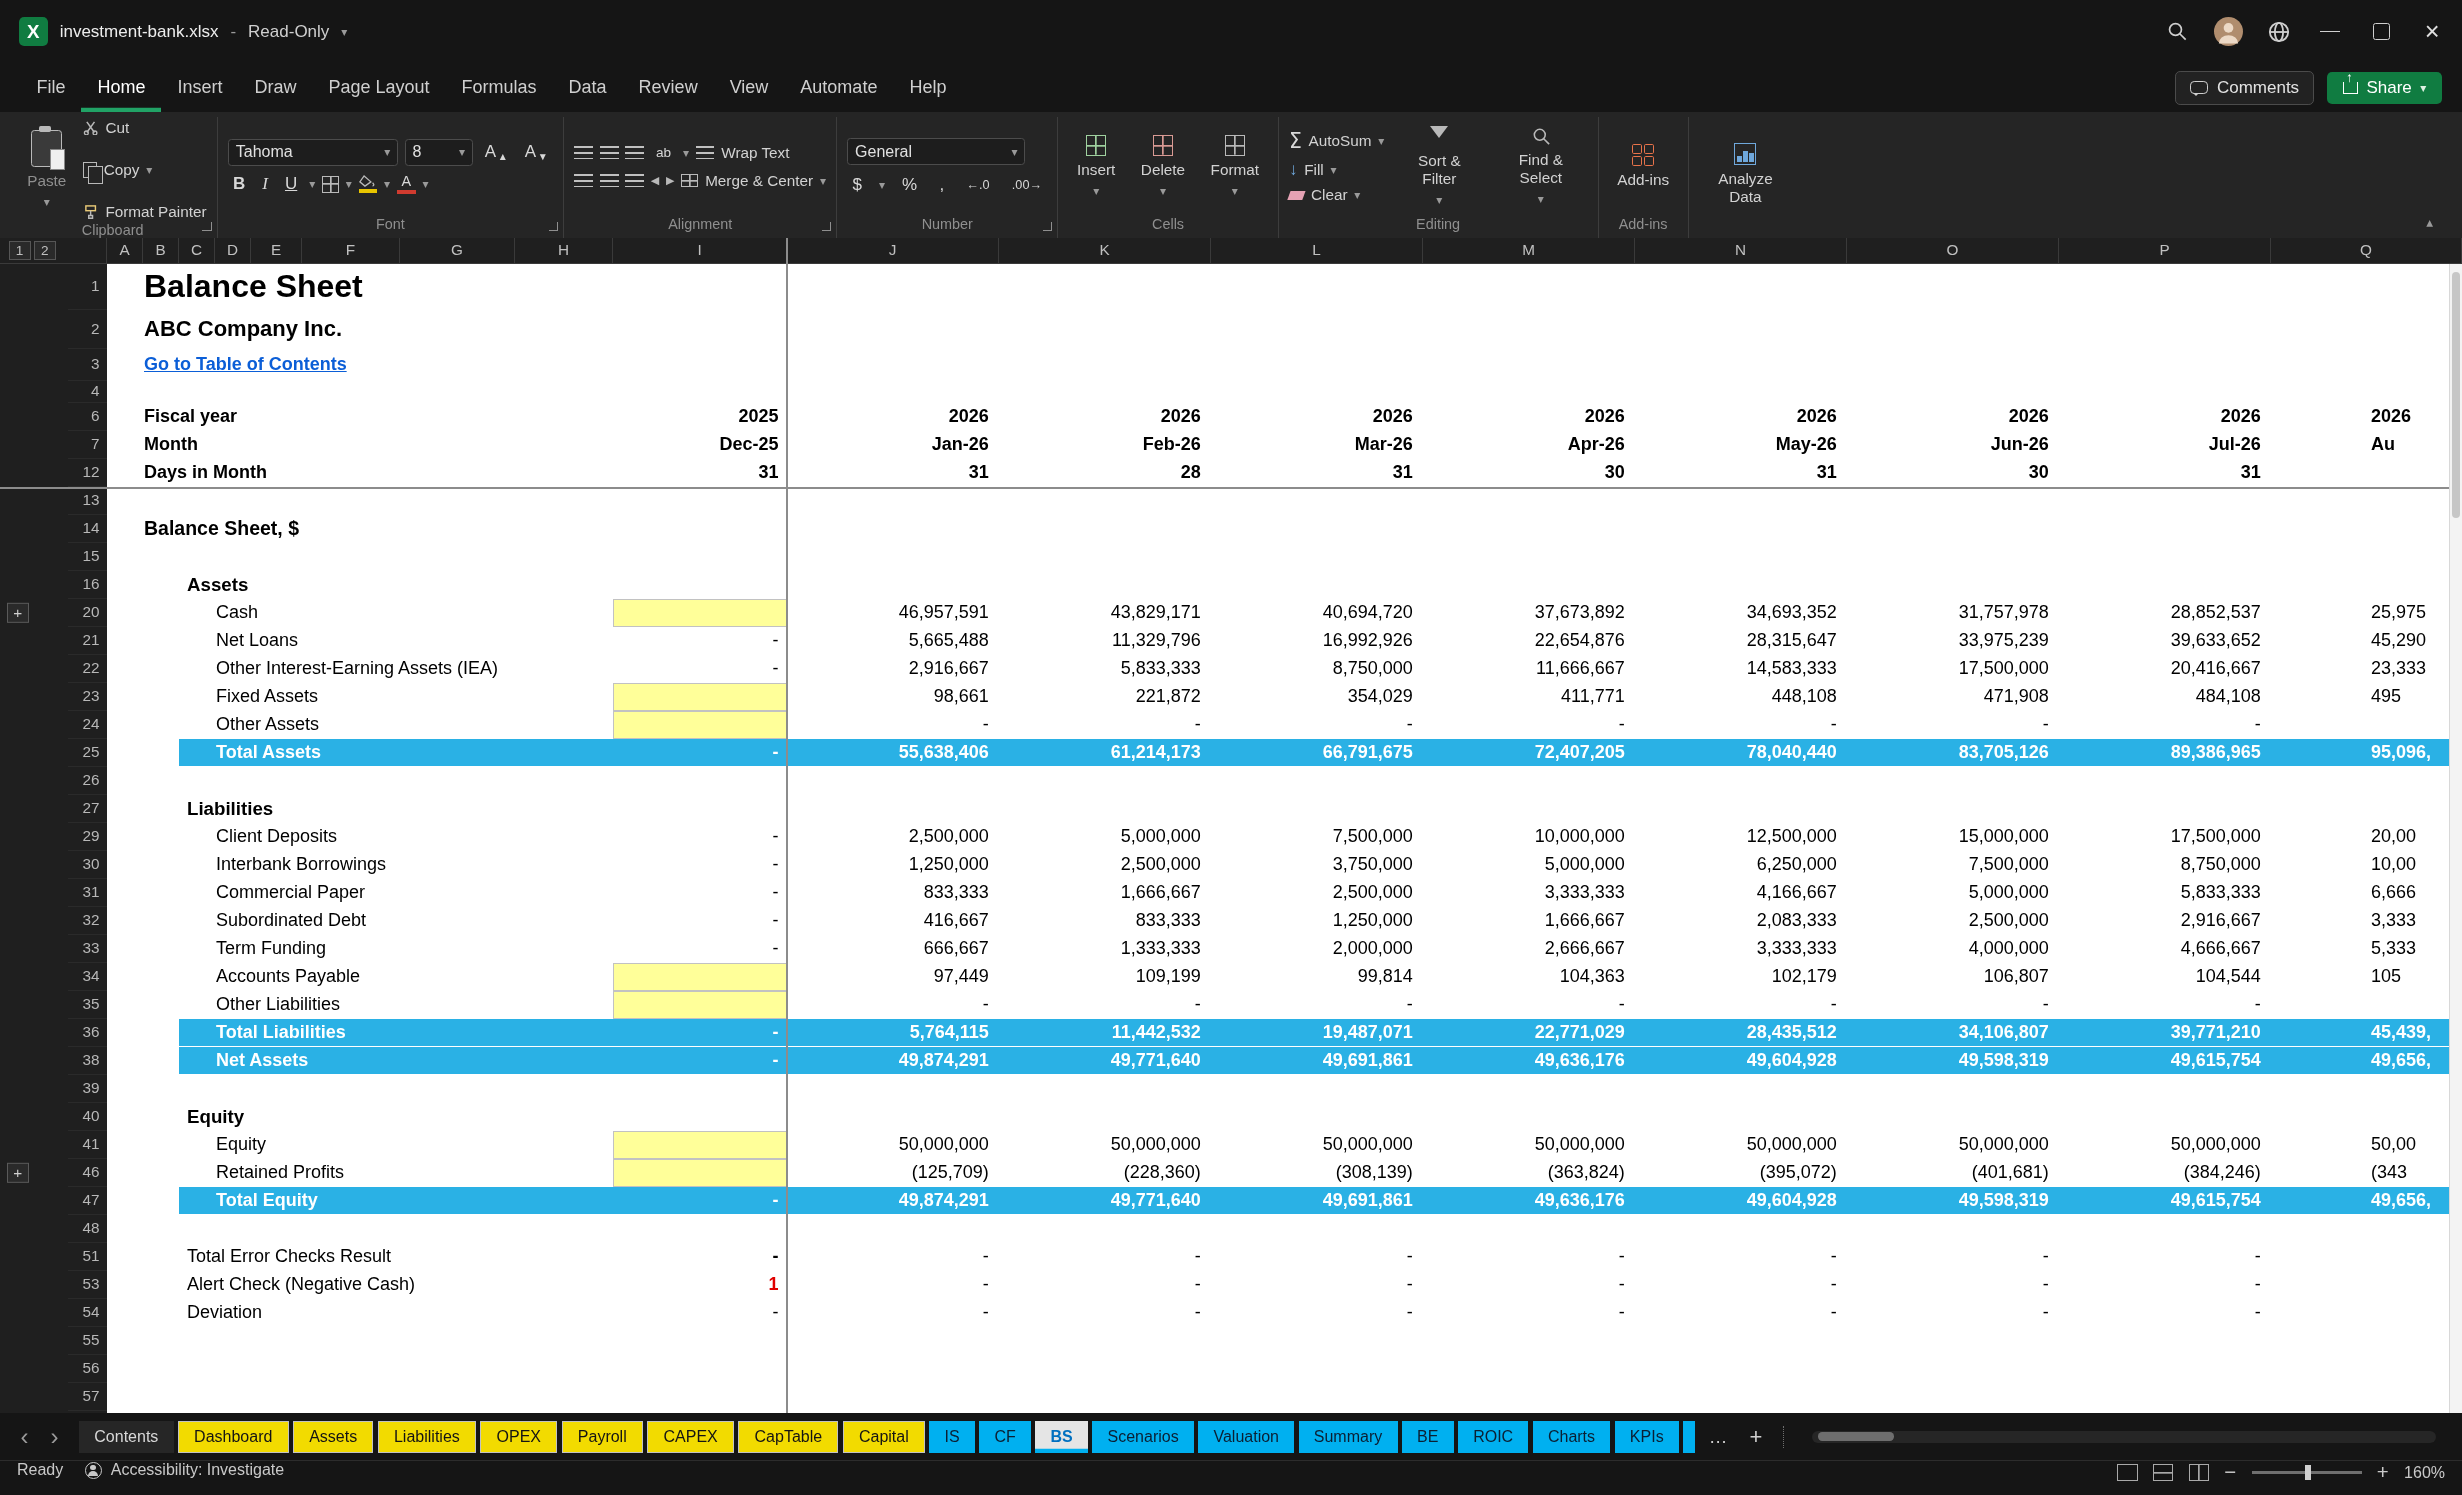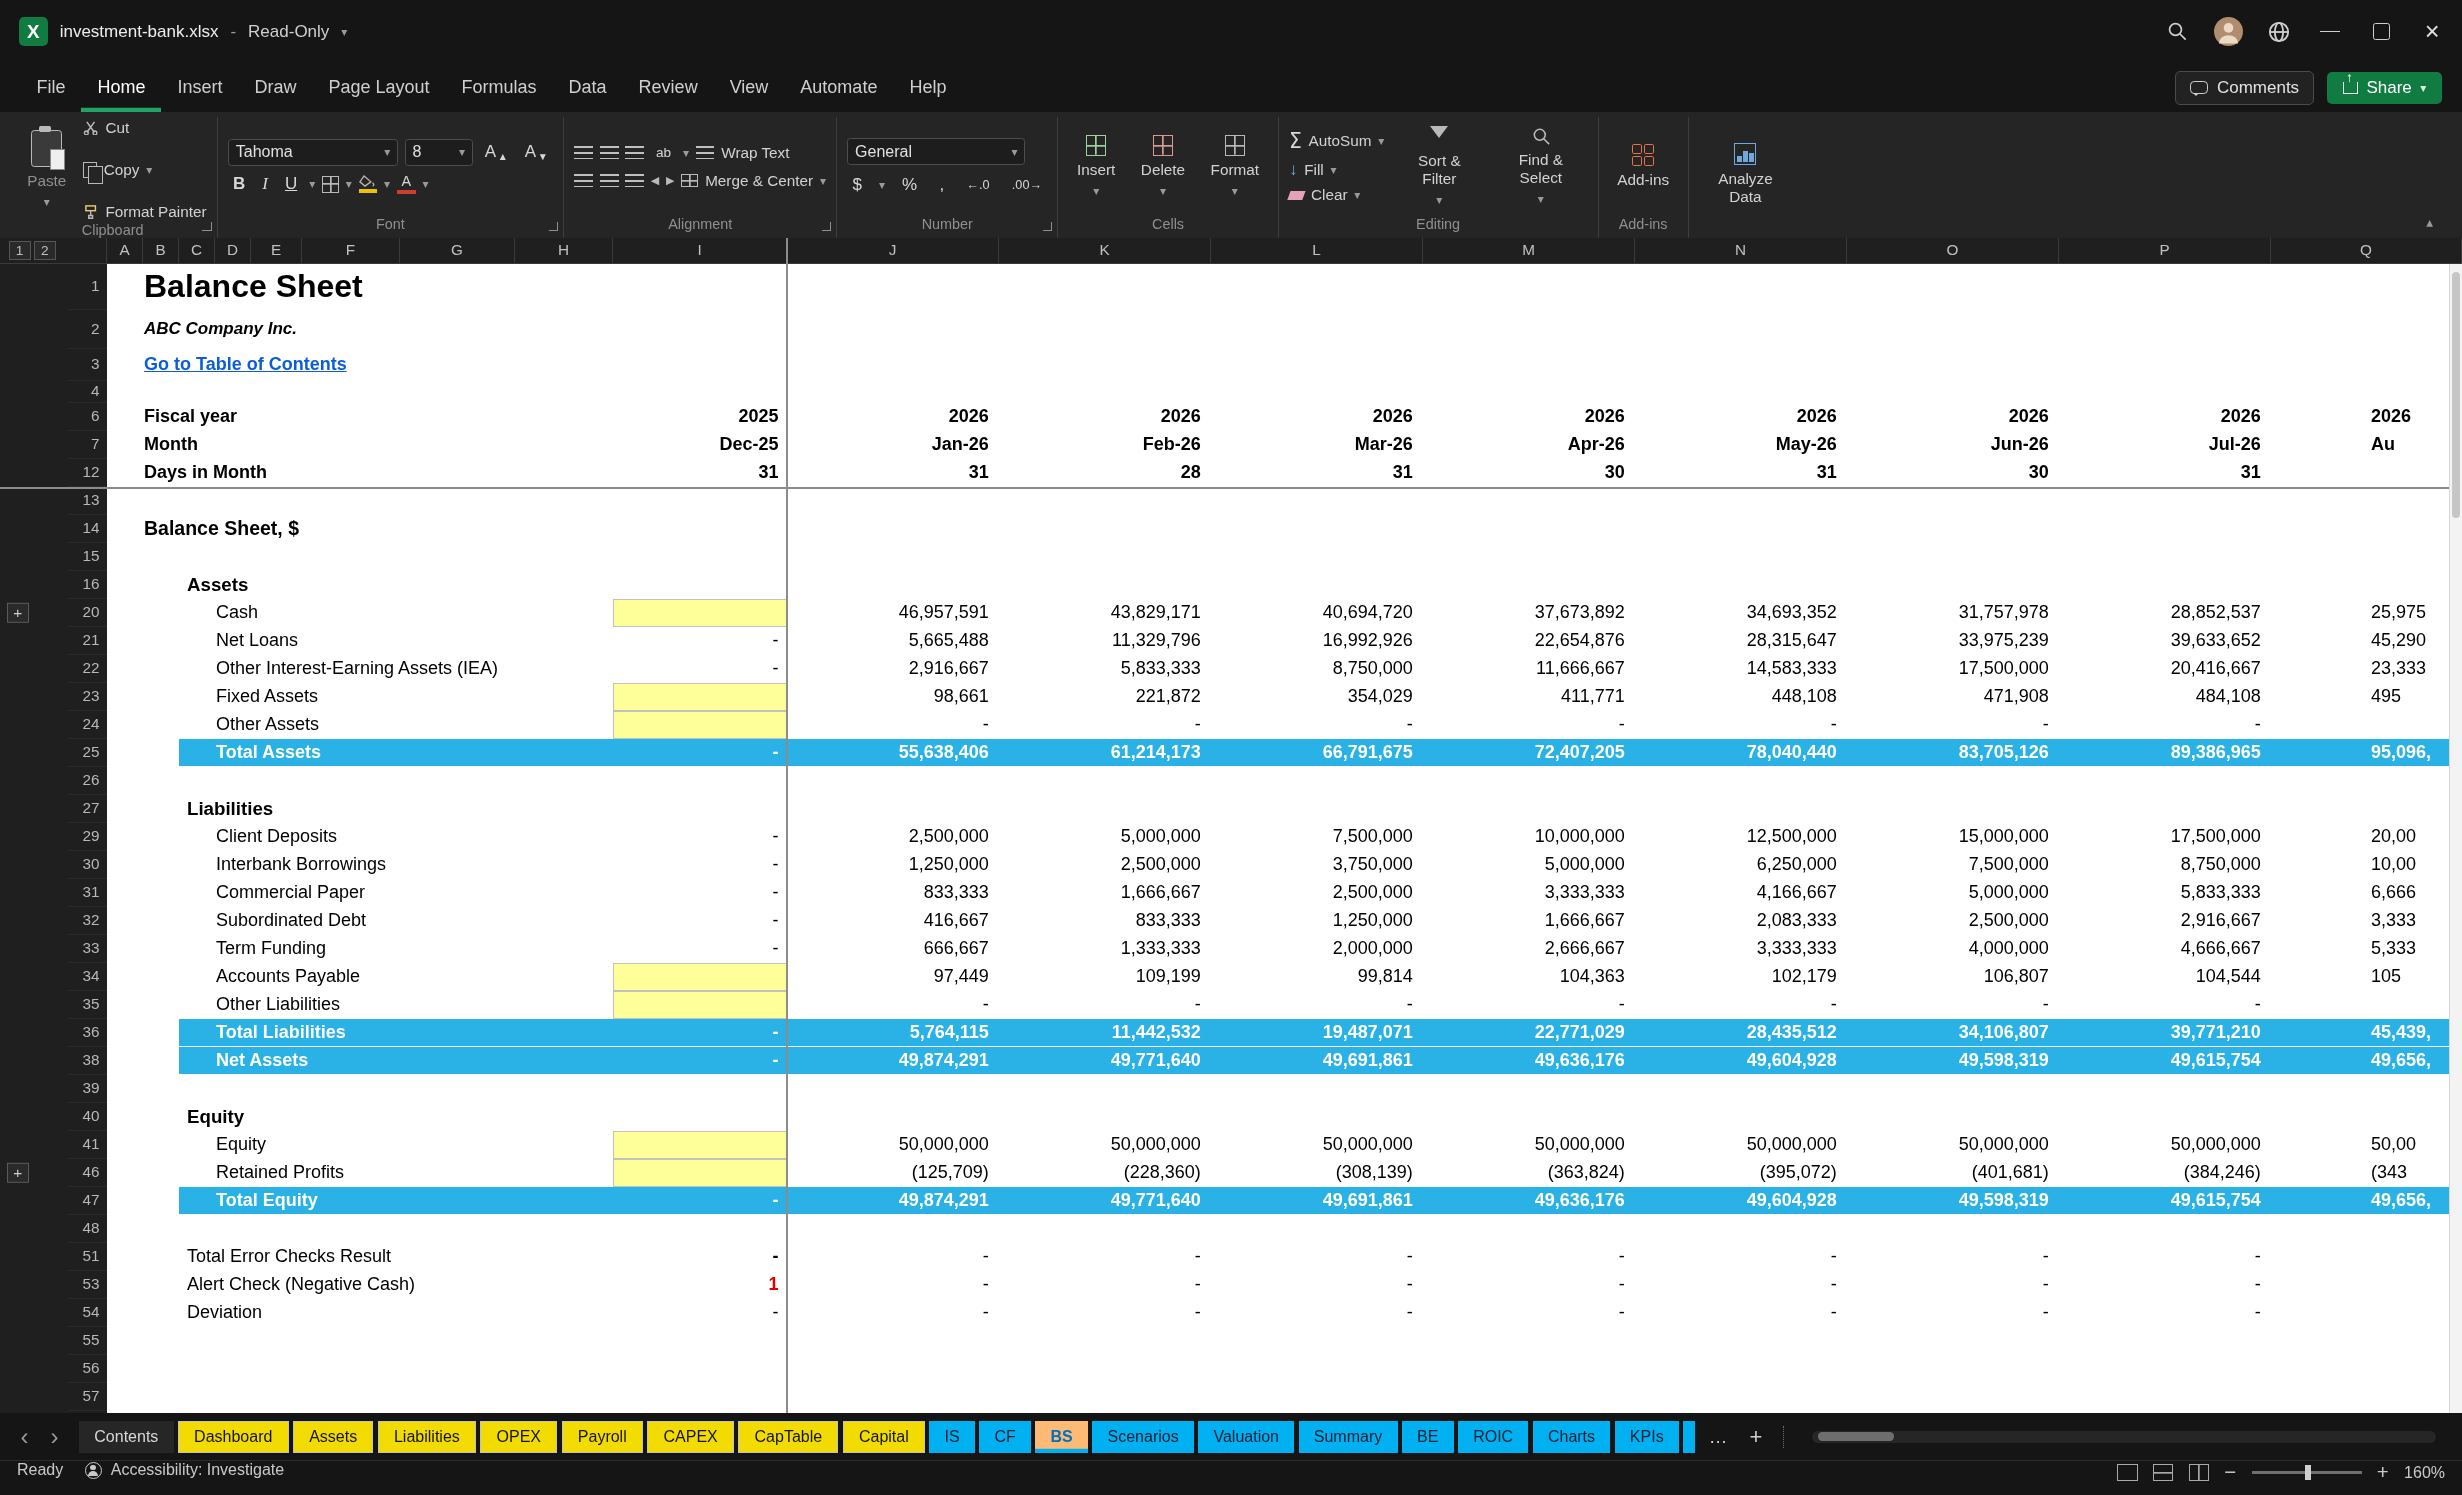--- a/index.html
+++ b/index.html
@@ -121,21 +121,21 @@
   .c-out { width:68px; flex:none; background:#1f1f1f; position:relative; }
   .plus-btn { position:absolute; left:6.8px; top:50%; transform:translateY(-50%); width:22px; height:20.4px;
     border:0.8px solid #5a5a5a; background:#2a2a2a; color:#cfcfcf; font-size:15.3px;
     display:flex; align-items:center; justify-content:center; }
   .c-num { width:39px; flex:none; background:#1f1f1f; color:#b8b8b8; font-size:15.3px;
     display:flex; align-items:center; justify-content:flex-end; padding-right:7.6px;
     border-bottom:0.8px solid rgba(255,255,255,0.05); }
   .c-fill { flex:1; background:#fff; }
   .c-span { flex:1; display:flex; align-items:center; }
   .lab-title { font-size:32px; font-weight:bold; padding-left:37px; }
-  .lab-company { font-size:17px; font-weight:bold; padding-left:37px;font-style:italic; }
+  .lab-company { font-size:22px; font-weight:bold; padding-left:37px; }
   .lab-link { font-size:18px; font-weight:bold; padding-left:37px; color:#0B5ED7; text-decoration:underline; }
   .lab-subtitle { font-size:19.5px; font-weight:bold; padding-left:37px; }
   .lab-section { font-size:18.7px; font-weight:bold; padding-left:80px; }
   .c-label { width:506px; flex:none; display:flex; align-items:center; white-space:nowrap; }
   .ind1 { padding-left:37px; font-weight:bold; }
   .ind2 { padding-left:80px; }
   .ind3 { padding-left:109px; }
   .c-i { width:174px; flex:none; display:flex; align-items:center; justify-content:flex-end; padding-right:8.5px; }
   .c-v { width:212px; flex:none; display:flex; align-items:center; justify-content:flex-end; padding-right:10.2px; }
   .c-q { flex:1; overflow:hidden; display:flex; align-items:center; padding-left:100px; white-space:nowrap; }
@@ -154,21 +154,21 @@
   .vscroll .thumb { margin:8.5px 1.7px 0 1.7px; height:246px; background:#c6c6c6; border-radius:5.1px; }
 
   
   .tabbar { height:47px; background:#151515; display:flex; align-items:center; padding:0 12px; gap:5.1px; }
   .tab-arrow { color:#9a9a9a; font-size:24px; padding:0 8.5px; }
   .tab-list { display:flex; align-items:center; gap:4.2px; margin-left:6.8px; }
   .stab { height:32px; display:flex; align-items:center; padding:0 15.3px; font-size:16px; }
   .stab.plain { background:#262626; color:#d8d8d8; }
   .stab.yellow { background:#F2DB00; color:#141414; }
   .stab.blue { background:#00B0F0; color:#0b1f33; }
-  .stab.active { background:#fdba74; color:#0070C0; font-weight:bold; box-shadow:inset 0 -4.2px 0 #00B0F0; }
+  .stab.active { background:#e5e5e5; color:#0070C0; font-weight:bold; box-shadow:inset 0 -4.2px 0 #00B0F0; }
   .stab.clipped { background:#00B0F0; width:12px; padding:0; }
   .tab-more { color:#cfcfcf; font-size:18.7px; padding:0 8.5px; }
   .tab-add { color:#cfcfcf; font-size:22px; padding:0 8.5px; }
   .tab-splitter { width:4.2px; height:22px; border-left:1.7px dotted #6f6f6f; margin:0 6.8px; }
   .hscroll { flex:1; height:12px; background:#262626; border-radius:6px; margin:0 13.6px; position:relative; }
   .hscroll .thumb { position:absolute; left:5.1px; top:1.7px; height:8.5px; width:76px; background:#6e6e6e; border-radius:4.2px; }
 
   
   .statusbar { height:36px; background:#151515; border-top:0.8px solid #2c2c2c; display:flex;
     align-items:flex-start; justify-content:space-between; padding:0 17px; color:#c9c9c9; font-size:16px; }

